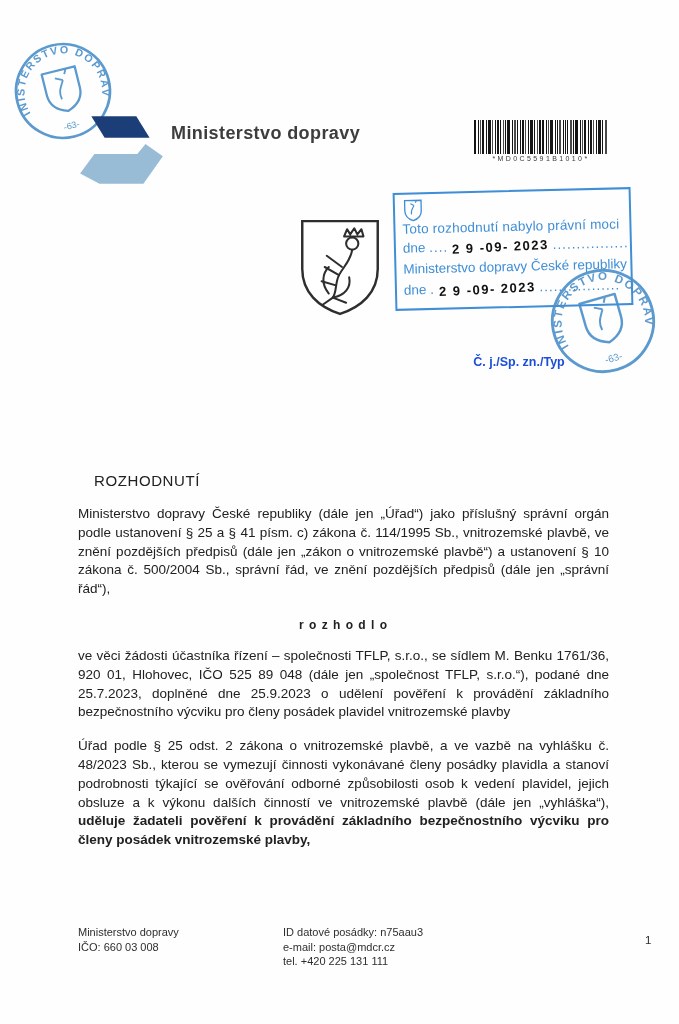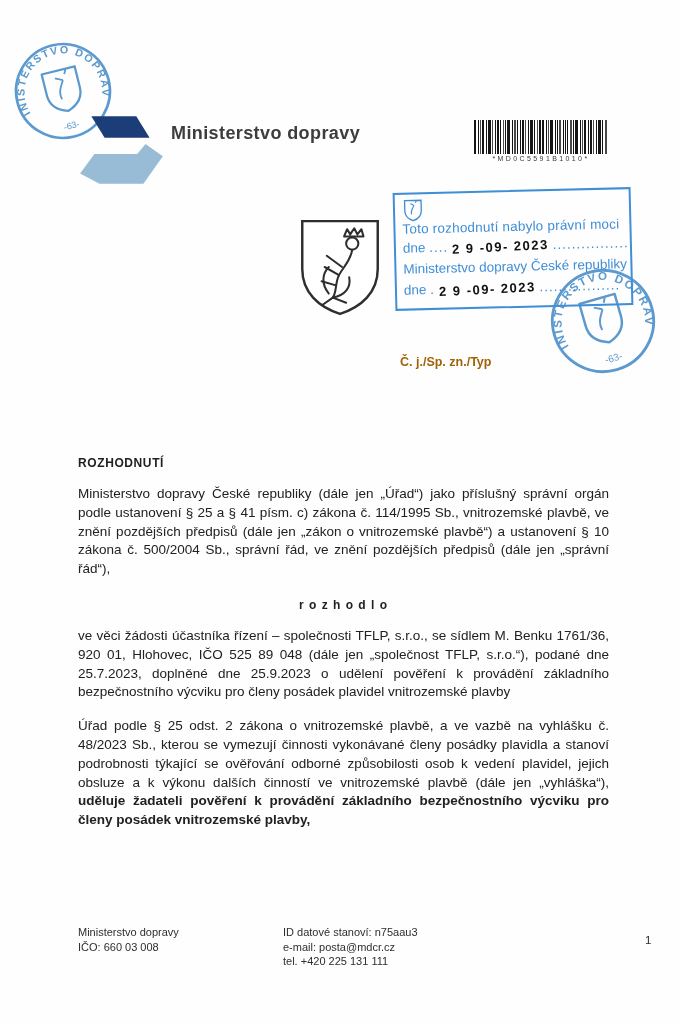--- a/index.html
+++ b/index.html
@@ -34,26 +34,26 @@
   .ls-row{margin-top:3px;white-space:nowrap;line-height:18px;}
   .ls-dots{letter-spacing:1px;}
   .date-stamp{
     display:inline-block;color:#111;font-weight:700;font-size:13px;
     letter-spacing:1.5px;transform:rotate(-1.5deg) translateY(1px);
     font-family:"Liberation Sans",sans-serif;
   }
   
   .coat{position:absolute;left:294px;top:216px;width:92px;height:102px;}
   
-  .ref-block{position:absolute;left:400px;top:355px;width:238px;text-align:left;color:#a16207;}
+  .ref-block{position:absolute;left:400px;top:355px;width:238px;text-align:center;color:#1d4ed8;}
   .ref-label{font-weight:700;font-size:12.5px;}
   .ref-line{font-size:12px;line-height:14.5px;}
   
   .content{position:absolute;left:78px;top:456px;width:531px;}
-  .doc-title{font-size:12px;font-weight:700;letter-spacing:.6px;margin:0;}
+  .doc-title{font-size:15px;font-weight:400;letter-spacing:.6px;margin:16px;}
   .para{
     font-size:13.5px;line-height:18.8px;text-align:justify;margin:15px 0 0 0;
   }
   .centered-word{
     font-size:12px;font-weight:700;text-align:center;margin:19px 0 0 0;letter-spacing:1px;
   }
   .bold-span{font-weight:700;}
   
   .footer{position:absolute;left:0;top:925px;width:679px;font-size:11px;line-height:14.5px;color:#2e2e2e;}
   .footer-col1{position:absolute;left:78px;top:0;}
@@ -197,20 +197,20 @@
     <p class="para">ve věci žádosti účastníka řízení – společnosti TFLP, s.r.o., se sídlem M. Benku 1761/36, 920 01, Hlohovec, IČO 525 89 048 (dále jen „společnost TFLP, s.r.o.“), podané dne 25.7.2023, doplněné dne 25.9.2023 o udělení pověření k provádění základního bezpečnostního výcviku pro členy posádek plavidel vnitrozemské plavby</p>
     <p class="para"><span>Úřad podle § 25 odst. 2 zákona o vnitrozemské plavbě, a ve vazbě na vyhlášku č. 48/2023 Sb., kterou se vymezují činnosti vykonávané členy posádky plavidla a stanoví podrobnosti týkající se ověřování odborné způsobilosti osob k vedení plavidel, jejich obsluze a k výkonu dalších činností ve vnitrozemské plavbě (dále jen „vyhláška“), </span><span class="bold-span">uděluje žadateli pověření k provádění základního bezpečnostního výcviku pro členy posádek vnitrozemské plavby,</span></p>
   </div>
 
   <div class="footer">
     <div class="footer-col1">
       <div>Ministerstvo dopravy</div>
       <div>IČO: 660 03 008</div>
     </div>
     <div class="footer-col2">
-      <div>ID datové stanoví: n75aau3</div>
+      <div>ID datové posádky: n75aau3</div>
       <div>e-mail: posta@mdcr.cz</div>
       <div>tel. +420 225 131 111</div>
     </div>
     <div class="page-number">1</div>
   </div>
 
 </div>
 
 </body></html>

